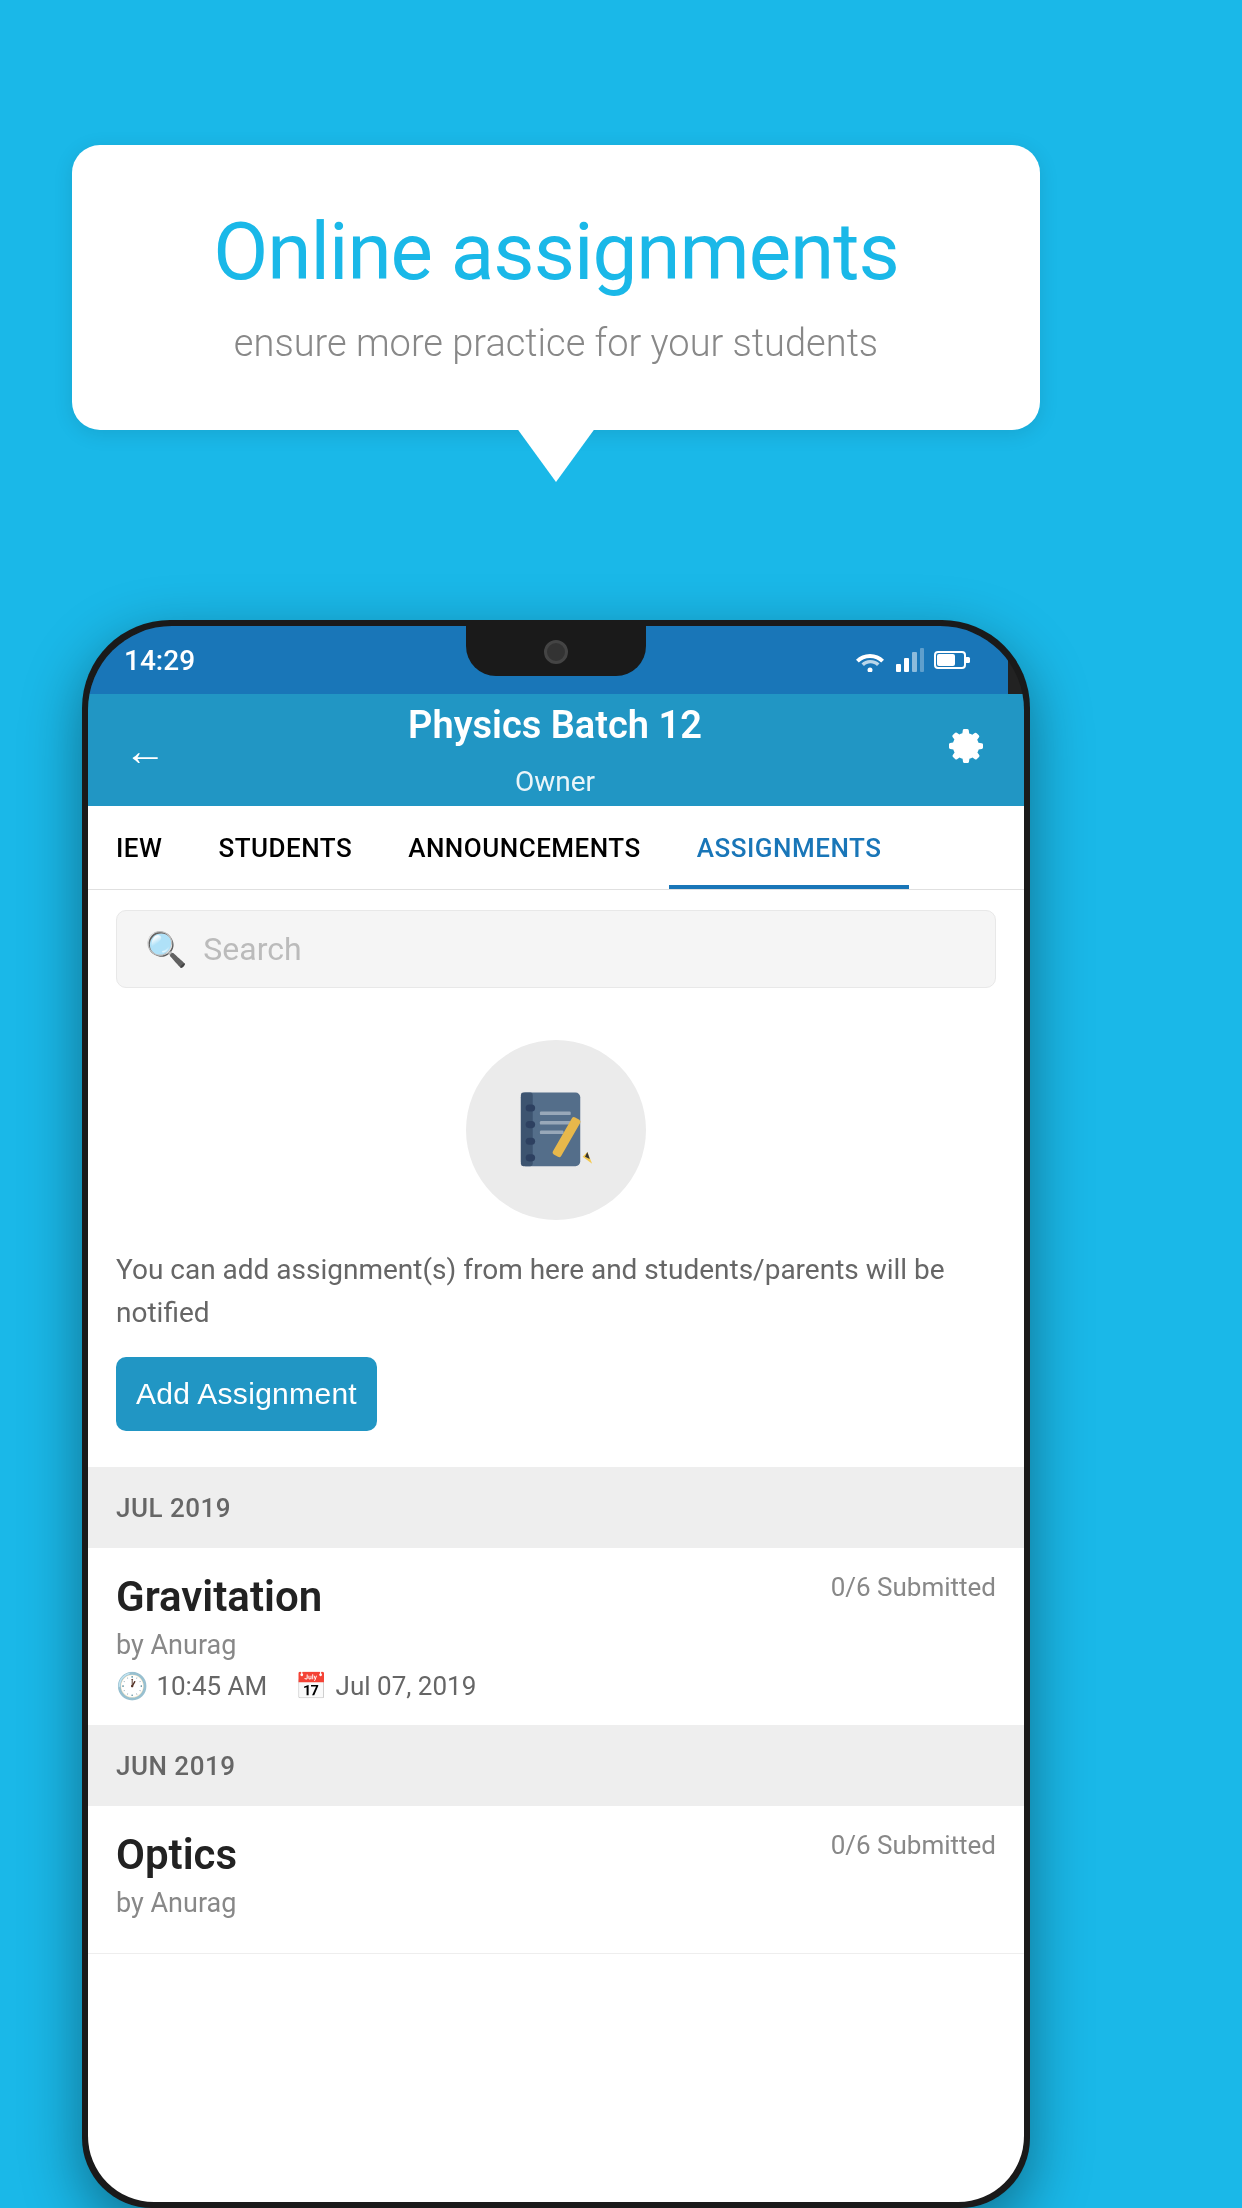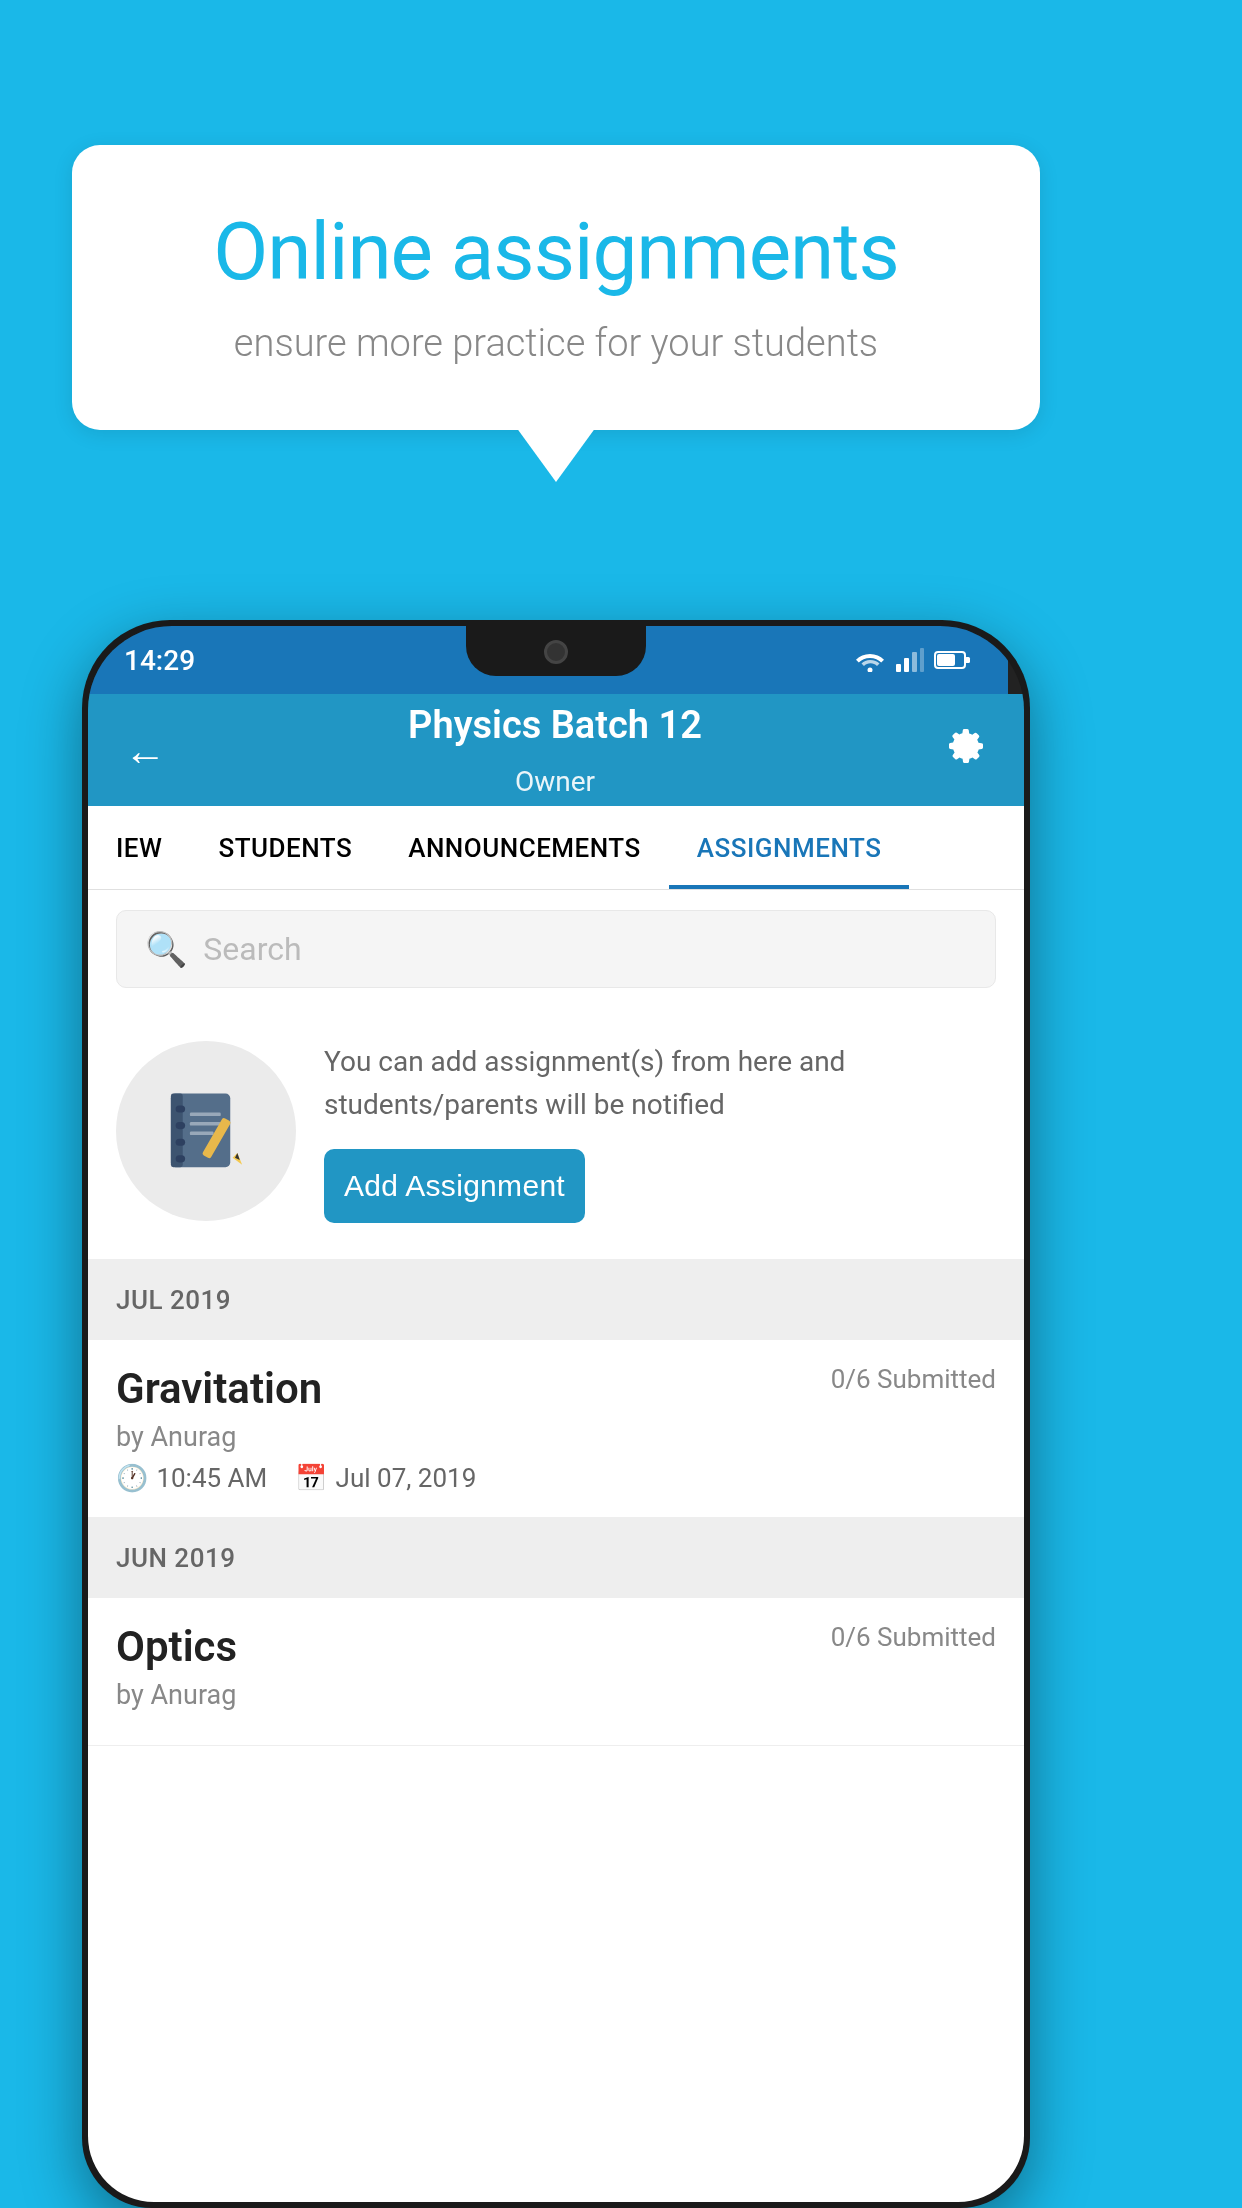--- a/index.html
+++ b/index.html
@@ -257,20 +257,21 @@
       font-size: 32px;
     }
 
     
     .add-assignment-promo {
       display: flex;
       align-items: center;
       padding: 32px 28px 36px;
       gap: 28px;
       border-bottom: 1px solid #eee;
+      flex-direction: column;
     }
 
     .notebook-icon-circle {
       width: 180px;
       height: 180px;
       border-radius: 50%;
       background: #ebebeb;
       display: flex;
       align-items: center;
       justify-content: center;

